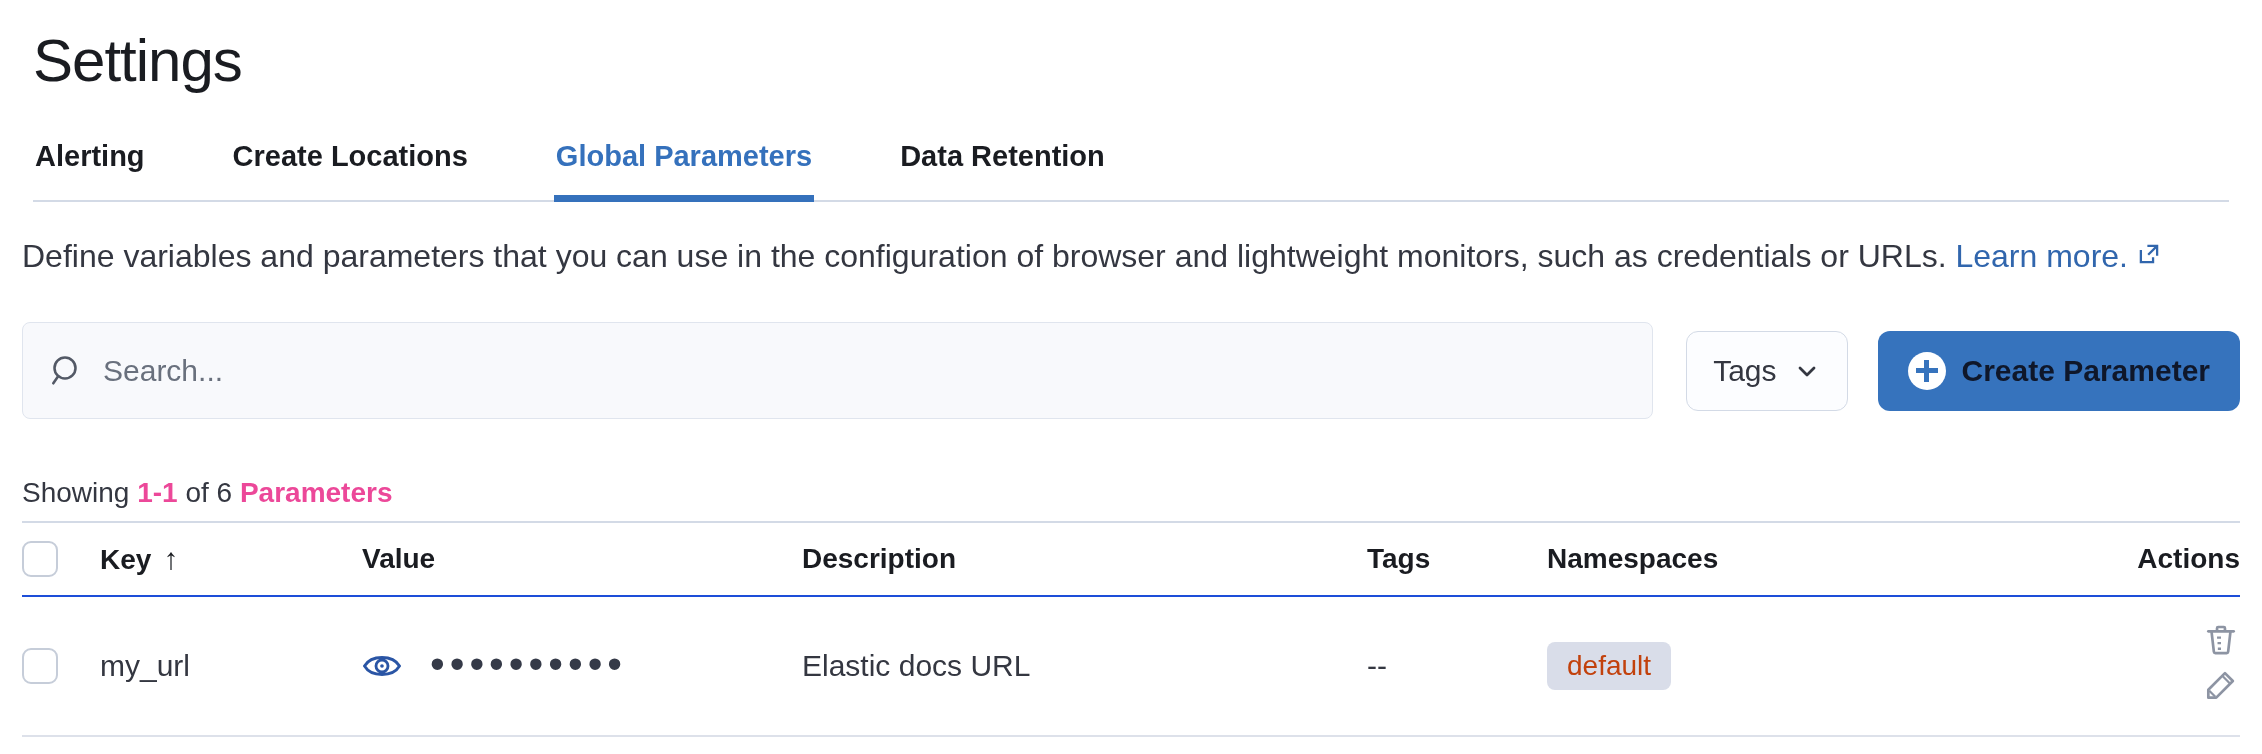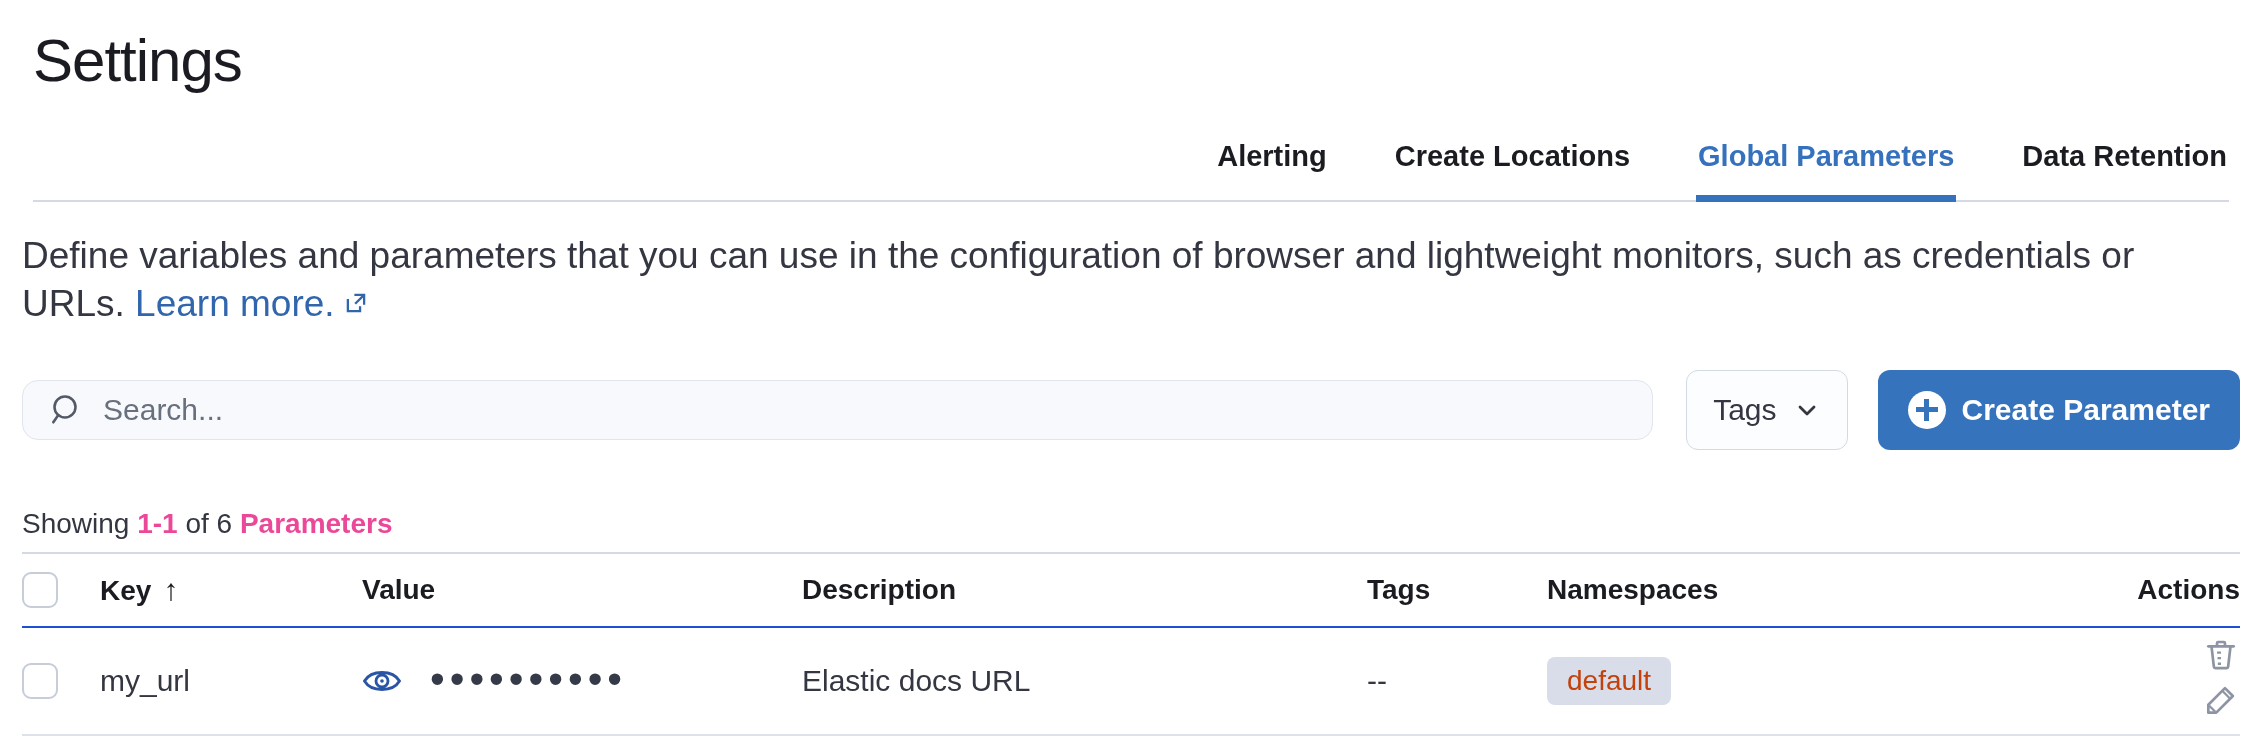--- a/index.html
+++ b/index.html
@@ -3,57 +3,57 @@
 <meta charset="utf-8">
 <style>
   html,body{margin:0;padding:0;width:2262px;height:754px;background:#ffffff;
     font-family:"Liberation Sans","DejaVu Sans",sans-serif;color:#343741;overflow:hidden;}
   .page{padding:0 22px;}
 
   
   .page-title{margin:28px 0 0 11px;font-size:60px;font-weight:400;color:#1a1c21;letter-spacing:-1px;line-height:1.1;}
 
   
-  .tabs{display:flex;gap:64px;margin:46px 11px 0 11px;border-bottom:2px solid #d3dae6;justify-content:flex-end;}
+  .tabs{display:flex;gap:84px;margin:46px 11px 0 11px;border-bottom:2px solid #d3dae6;}
   .tab{font-size:29px;font-weight:700;color:#1a1c21;padding:0 2px 22px 2px;cursor:pointer;white-space:nowrap;}
   .tab.active{color:#3571bc;border-bottom:7px solid #3571bc;margin-bottom:-2px;}
 
   
-  .description{margin:30px 0 0 0;font-size:37px;line-height:48px;color:#343741;max-width:2212px;}
+  .description{margin:30px 0 0 0;font-size:32px;line-height:48px;color:#343741;max-width:2212px;}
   .description a{color:#3166ad;text-decoration:none;font-weight:400;cursor:pointer;}
   .ext-icon{display:inline-block;vertical-align:baseline;margin-left:8px;}
 
   
   .toolbar{display:flex;align-items:center;margin-top:42px;}
-  .search-box{flex:1;display:flex;align-items:center;height:60px;background:#f8f9fc;
-    border:1px solid #e0e5ee;border-radius:16px;padding:0 24px;box-sizing:border-box;}
+  .search-box{flex:1;display:flex;align-items:center;height:97px;background:#f8f9fc;
+    border:1px solid #e0e5ee;border-radius:8px;padding:0 24px;box-sizing:border-box;}
   .search-box svg{flex:none;margin-right:18px;}
   .search-box input{flex:1;border:none;outline:none;background:transparent;font-size:30px;
     font-family:inherit;color:#343741;}
   .search-box input::placeholder{color:#69707d;}
   .tags-btn{margin-left:33px;height:78px;display:flex;align-items:center;gap:16px;background:#fcfdff;
     border:1px solid #d3dae6;border-radius:12px;padding:0 26px;font-size:30px;color:#343741;cursor:pointer;}
   .create-btn{margin-left:30px;height:80px;display:flex;align-items:center;gap:16px;background:#3673bd;
-    border:none;border-radius:12px;padding:0 30px;font-size:30px;font-weight:600;color:#ffffff;
+    border:none;border-radius:12px;padding:0 30px;font-size:30px;font-weight:600;color:#0f172a;
     font-family:inherit;cursor:pointer;}
   .plus-circle{width:38px;height:38px;border-radius:50%;background:#ffffff;position:relative;flex:none;}
   .plus-circle::before,.plus-circle::after{content:"";position:absolute;background:#3673bd;}
   .plus-circle::before{left:8px;right:8px;top:16px;height:5px;}
   .plus-circle::after{top:8px;bottom:8px;left:16px;width:5px;}
 
   
   .summary{margin-top:58px;font-size:28px;color:#343741;}
   .summary b{color:#ec4899;}
 
   
   table{width:100%;border-collapse:collapse;table-layout:fixed;margin-top:12px;}
   thead tr{border-top:2px solid #d3dae6;border-bottom:2px solid #1d4ed8;}
   tbody tr{border-bottom:2px solid #dde1ea;}
   th{font-size:28px;font-weight:700;color:#1a1c21;text-align:left;padding:18px 0;}
-  td{font-size:30px;color:#343741;padding:8px 0;vertical-align:middle;}
+  td{font-size:30px;color:#343741;padding:24px 0;vertical-align:middle;}
   th.actions,td.actions{text-align:right;}
   .checkbox{width:36px;height:36px;border:2px solid #c6cdd9;border-radius:9px;background:#fff;cursor:pointer;box-sizing:border-box;}
   .sort-arrow{font-weight:400;font-size:30px;margin-left:12px;color:#1a1c21;}
   .value-cell{display:flex;align-items:center;gap:28px;}
   .eye-btn{background:none;border:none;padding:0;cursor:pointer;line-height:0;}
   .masked{font-size:42px;letter-spacing:5px;color:#353a48;line-height:1;position:relative;top:-2px;}
   .badge{display:inline-block;background:#d9dde9;border-radius:8px;padding:8px 20px;font-size:28px;color:#c2410c;}
   .icon-btn{background:none;border:none;padding:0;cursor:pointer;line-height:0;margin-left:32px;}
 </style>
 </head>

